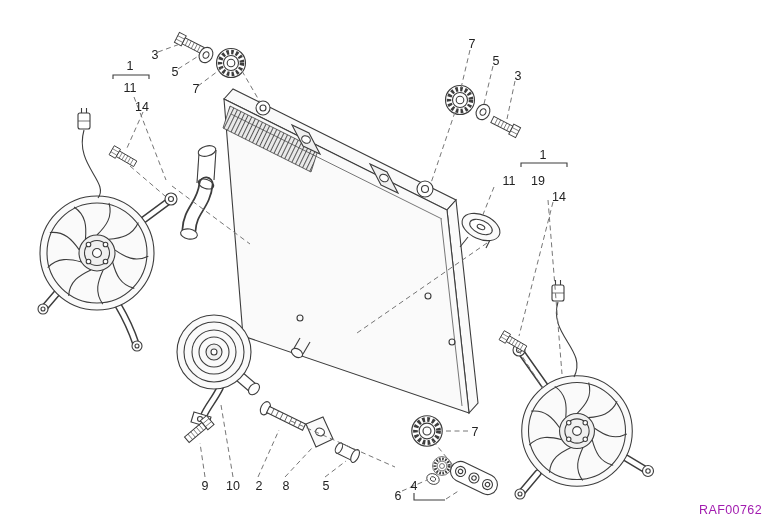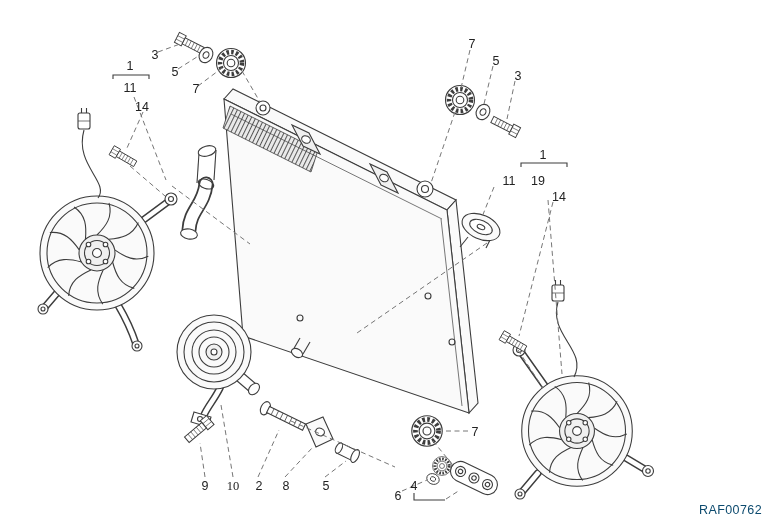--- a/index.html
+++ b/index.html
@@ -3,21 +3,21 @@
 <meta charset="utf-8">
 <style>
   html,body{margin:0;padding:0;background:#fff;}
   .stage{position:relative;width:775px;height:529px;background:#fff;overflow:hidden;
          font-family:"Liberation Sans",sans-serif;}
   .stage svg{position:absolute;left:0;top:0;}
   .callout-layer{position:absolute;left:0;top:0;width:100%;height:100%;}
   .callout{position:absolute;transform:translate(-50%,-50%);font-size:12.5px;color:#222;
            line-height:1;}
   .figcode{position:absolute;right:13px;bottom:12px;font-size:12.5px;letter-spacing:.4px;
-           color:#0c4a6e;}
+           color:#a21caf;}
   
   .ln{stroke:#3d3d3d;fill:none;stroke-width:1.1;}
   .thin{stroke:#3d3d3d;fill:none;stroke-width:0.7;}
   .fill{fill:#ffffff;stroke:#3d3d3d;stroke-width:1.1;}
   .fill2{fill:#fafafa;stroke:#3d3d3d;stroke-width:1.1;}
   .fill3{fill:#f0f0f0;stroke:#3d3d3d;stroke-width:1.1;}
   .dash{stroke:#767676;fill:none;stroke-width:1;stroke-dasharray:5 3.5;}
   .armD{stroke:#3d3d3d;fill:none;stroke-width:7.5;stroke-linecap:round;}
   .armW{stroke:#fff;fill:none;stroke-width:4.6;stroke-linecap:round;}
   .tubeD{stroke:#3d3d3d;fill:none;stroke-width:15;stroke-linecap:round;}
@@ -282,21 +282,21 @@
       <div class="callout" style="left: 130px; top: 88px;">11</div>
       <div class="callout" style="left: 142px; top: 107px;">14</div>
       <div class="callout" style="left: 472px; top: 44px;">7</div>
       <div class="callout" style="left: 496px; top: 61px;">5</div>
       <div class="callout" style="left: 518px; top: 76px;">3</div>
       <div class="callout" style="left: 543px; top: 155px;">1</div>
       <div class="callout" style="left: 493px; top: 181px; margin-left: 16px;">11</div>
       <div class="callout" style="left: 538px; top: 181px;">19</div>
       <div class="callout" style="left: 559px; top: 197px;">14</div>
       <div class="callout" style="left: 205px; top: 486px;">9</div>
-      <div class="callout" style="left: 233px; top: 486px; font-family: Liberation Serif, serif;">10</div>
+      <div class="callout" style="left: 233px; top: 486px;">10</div>
       <div class="callout" style="left: 259px; top: 486px;">2</div>
       <div class="callout" style="left: 286px; top: 486px;">8</div>
       <div class="callout" style="left: 326px; top: 486px;">5</div>
       <div class="callout" style="left: 398px; top: 496px;">6</div>
       <div class="callout" style="left: 414px; top: 486px;">4</div>
       <div class="callout" style="left: 475px; top: 432px;">7</div>
     </div>
 
 <div class="figcode">RAF00762</div>
 

